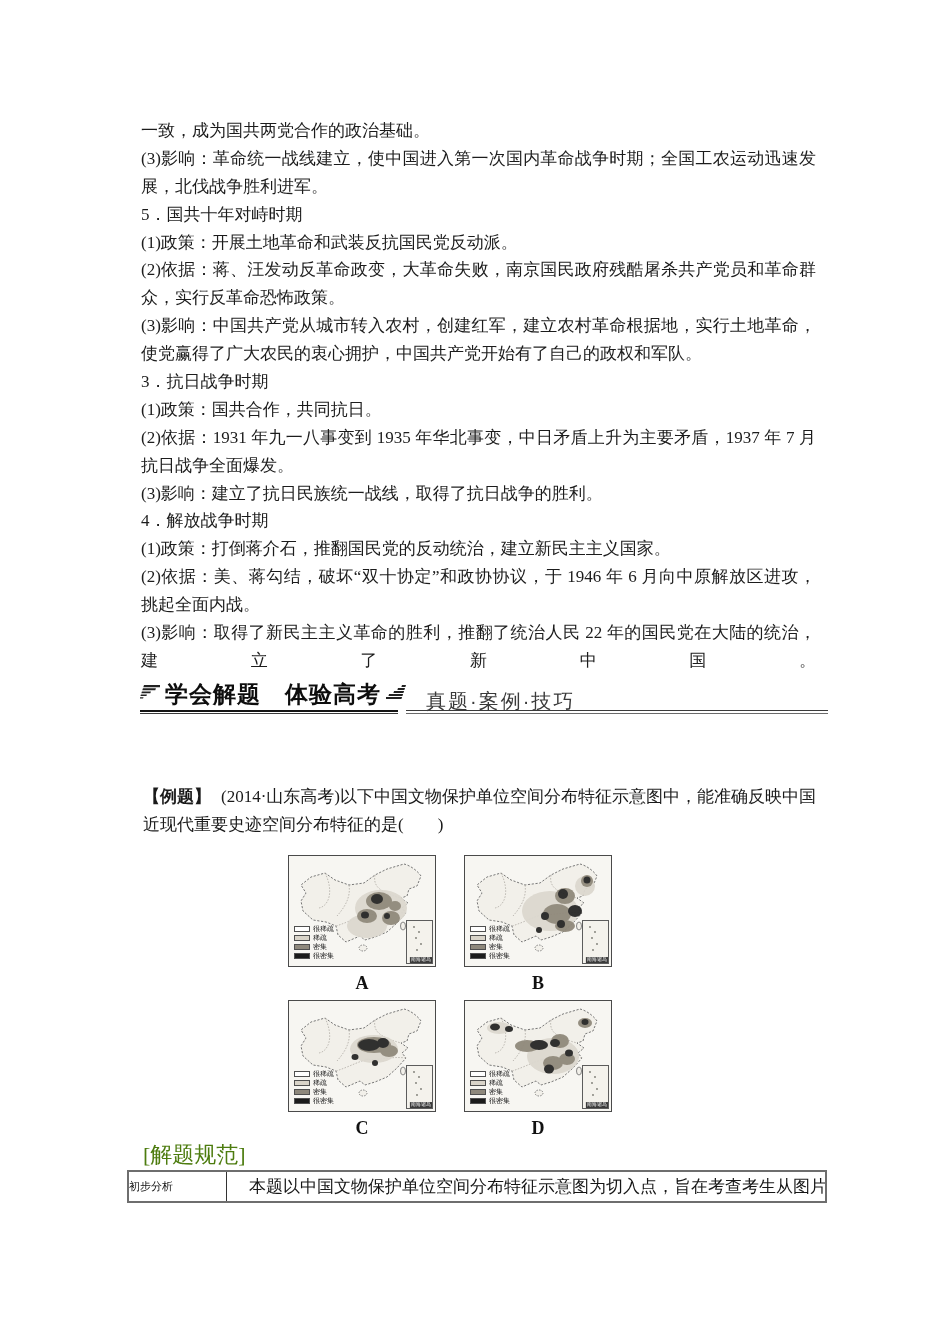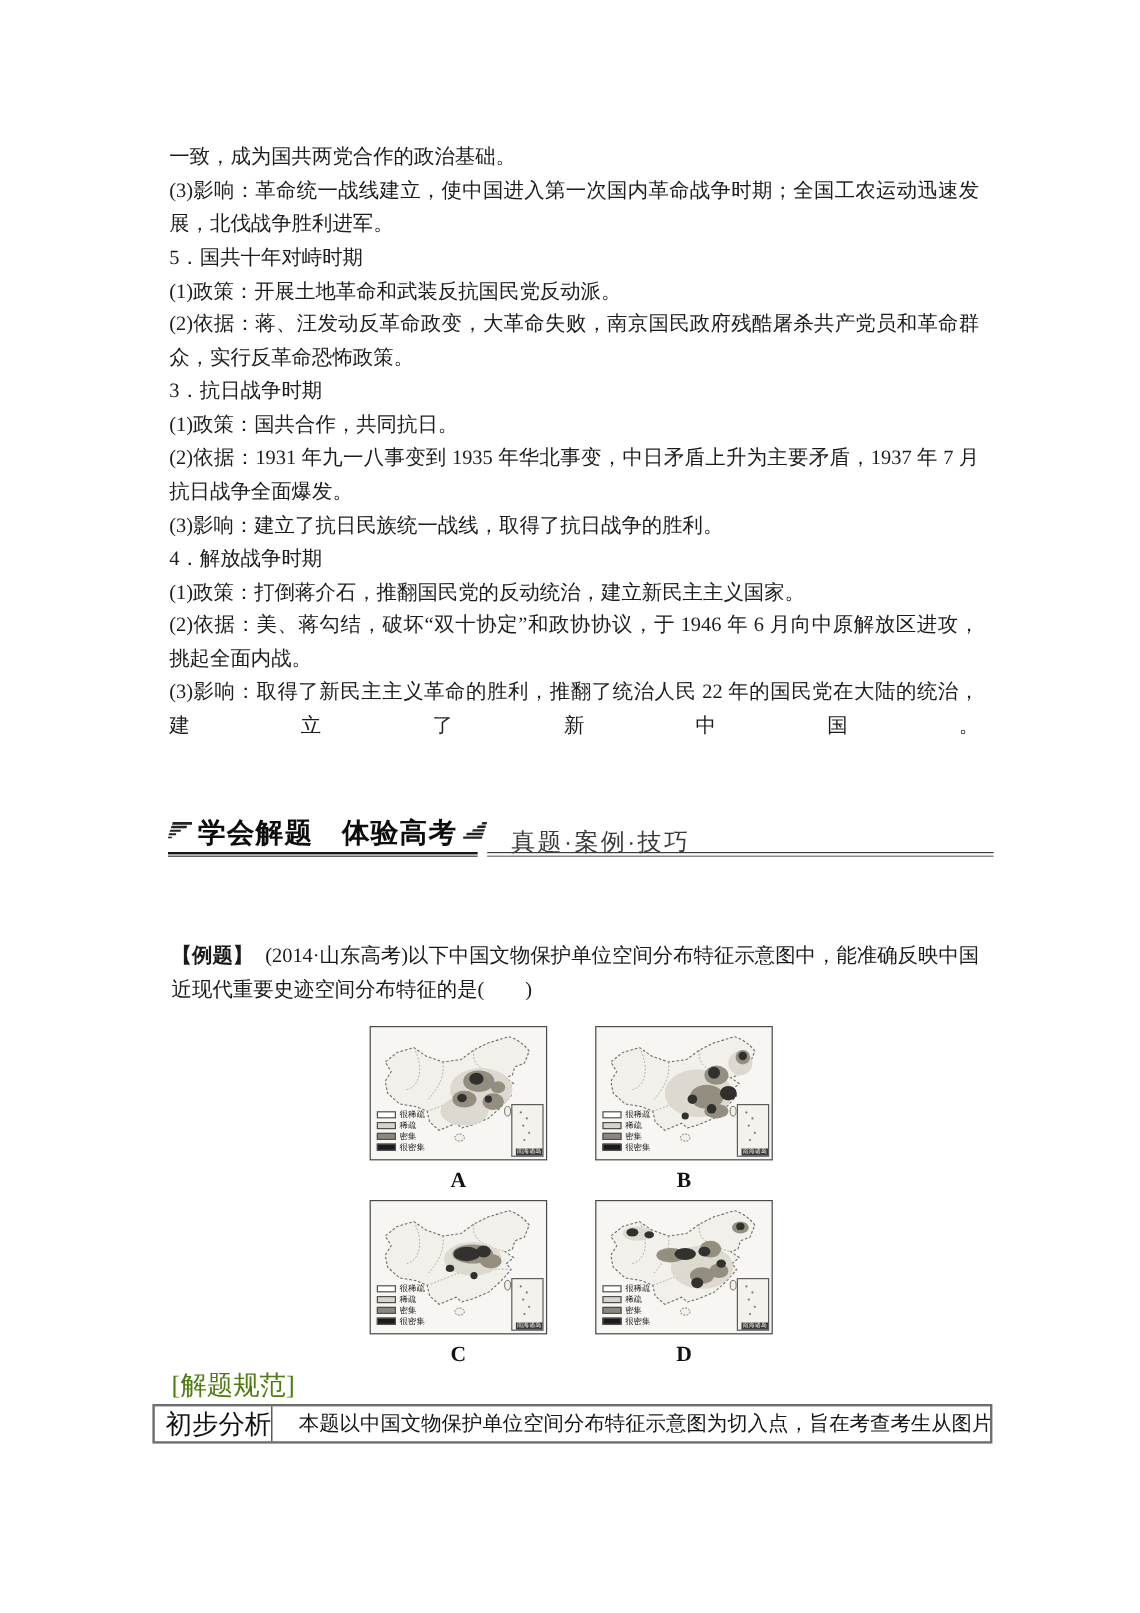--- a/index.html
+++ b/index.html
@@ -30,22 +30,22 @@
   .underline-right { position:absolute; left:266px; top:28px; width:422px; height:3.5px;
     border-top:1.5px solid #3c3c3c; border-bottom:1px solid #6b6b6b; }
 
   
   .example { position:absolute; left:143px; top:783px; width:676px;
     font-size:17px; line-height:28.5px; }
   .example-tag { font-weight:bold; font-family:"Liberation Sans","DejaVu Sans",sans-serif;
     margin-right:10px; }
 
   
-  .maps-grid { position:absolute; left:308px; top:855px;
-    display:grid; grid-template-columns:148px 148px; column-gap:40px; }
+  .maps-grid { position:absolute; left:288px; top:855px;
+    display:grid; grid-template-columns:148px 148px; column-gap:28px; }
   .map-cell { width:148px; }
   .map-box { position:relative; width:148px; height:112px;
     border:1px solid #4a4a4a; background:#f7f6f2; overflow:hidden; }
   .map-label { height:33px; line-height:33px; text-align:center;
     font-weight:bold; font-size:18px; color:#111;
     font-family:"Liberation Serif","DejaVu Serif",serif; }
   .map-svg { position:absolute; left:0; top:0; }
 
   .legend { position:absolute; left:5px; bottom:6px; }
   .legend-row { display:flex; align-items:center; margin-top:1px; }
@@ -62,21 +62,21 @@
   .inset-label { position:absolute; right:0; bottom:0; background:#3a3a3a; color:#eee;
     font-size:6px; line-height:7px; padding:0 1px; transform:scale(.85);
     transform-origin:bottom right; white-space:nowrap; }
 
   
   .solution-heading { position:absolute; left:143px; top:1140px;
     font-size:22px; color:#4d7c0f; }
   .analysis-table { position:absolute; left:127px; top:1170px; width:700px;
     border:2px solid #6e6e6e; background:#fff; display:flex; }
   .analysis-table .cell-head { flex:0 0 98px; border-right:1.5px solid #333;
-    text-align:right; font-size:22px; line-height:29px; height:29px; color:#111; }
+    text-align:left; font-size:11px; line-height:29px; height:29px; color:#111; }
   .analysis-table .cell-body { flex:1 1 auto; font-size:17px; line-height:29px;
     height:29px; padding-left:22px; color:#161616; white-space:nowrap; overflow:hidden; }
 </style>
 </head>
 <body>
 
 <div class="page">
 
   <svg width="0" height="0" style="position:absolute">
     <defs>
@@ -96,20 +96,22 @@
   </svg>
 
   <div class="body-text">
     <div class="line">一致，成为国共两党合作的政治基础。</div>
     <div class="line flush">(3)影响：革命统一战线建立，使中国进入第一次国内革命战争时期；全国工农运动迅速发</div>
     <div class="line">展，北伐战争胜利进军。</div>
     <div class="line">5．国共十年对峙时期</div>
     <div class="line">(1)政策：开展土地革命和武装反抗国民党反动派。</div>
     <div class="line flush">(2)依据：蒋、汪发动反革命政变，大革命失败，南京国民政府残酷屠杀共产党员和革命群</div>
     <div class="line">众，实行反革命恐怖政策。</div>
+    <div class="line flush">(3)影响：中国共产党从城市转入农村，创建红军，建立农村革命根据地，实行土地革命，</div>
+    <div class="line">使党赢得了广大农民的衷心拥护，中国共产党开始有了自己的政权和军队。</div>
     <div class="line">3．抗日战争时期</div>
     <div class="line">(1)政策：国共合作，共同抗日。</div>
     <div class="line flush">(2)依据：1931 年九一八事变到 1935 年华北事变，中日矛盾上升为主要矛盾，1937 年 7 月</div>
     <div class="line">抗日战争全面爆发。</div>
     <div class="line">(3)影响：建立了抗日民族统一战线，取得了抗日战争的胜利。</div>
     <div class="line">4．解放战争时期</div>
     <div class="line">(1)政策：打倒蒋介石，推翻国民党的反动统治，建立新民主主义国家。</div>
     <div class="line flush">(2)依据：美、蒋勾结，破坏“双十协定”和政协协议，于 1946 年 6 月向中原解放区进攻，</div>
     <div class="line">挑起全面内战。</div>
     <div class="line flush">(3)影响：取得了新民主主义革命的胜利，推翻了统治人民 22 年的国民党在大陆的统治，</div>

